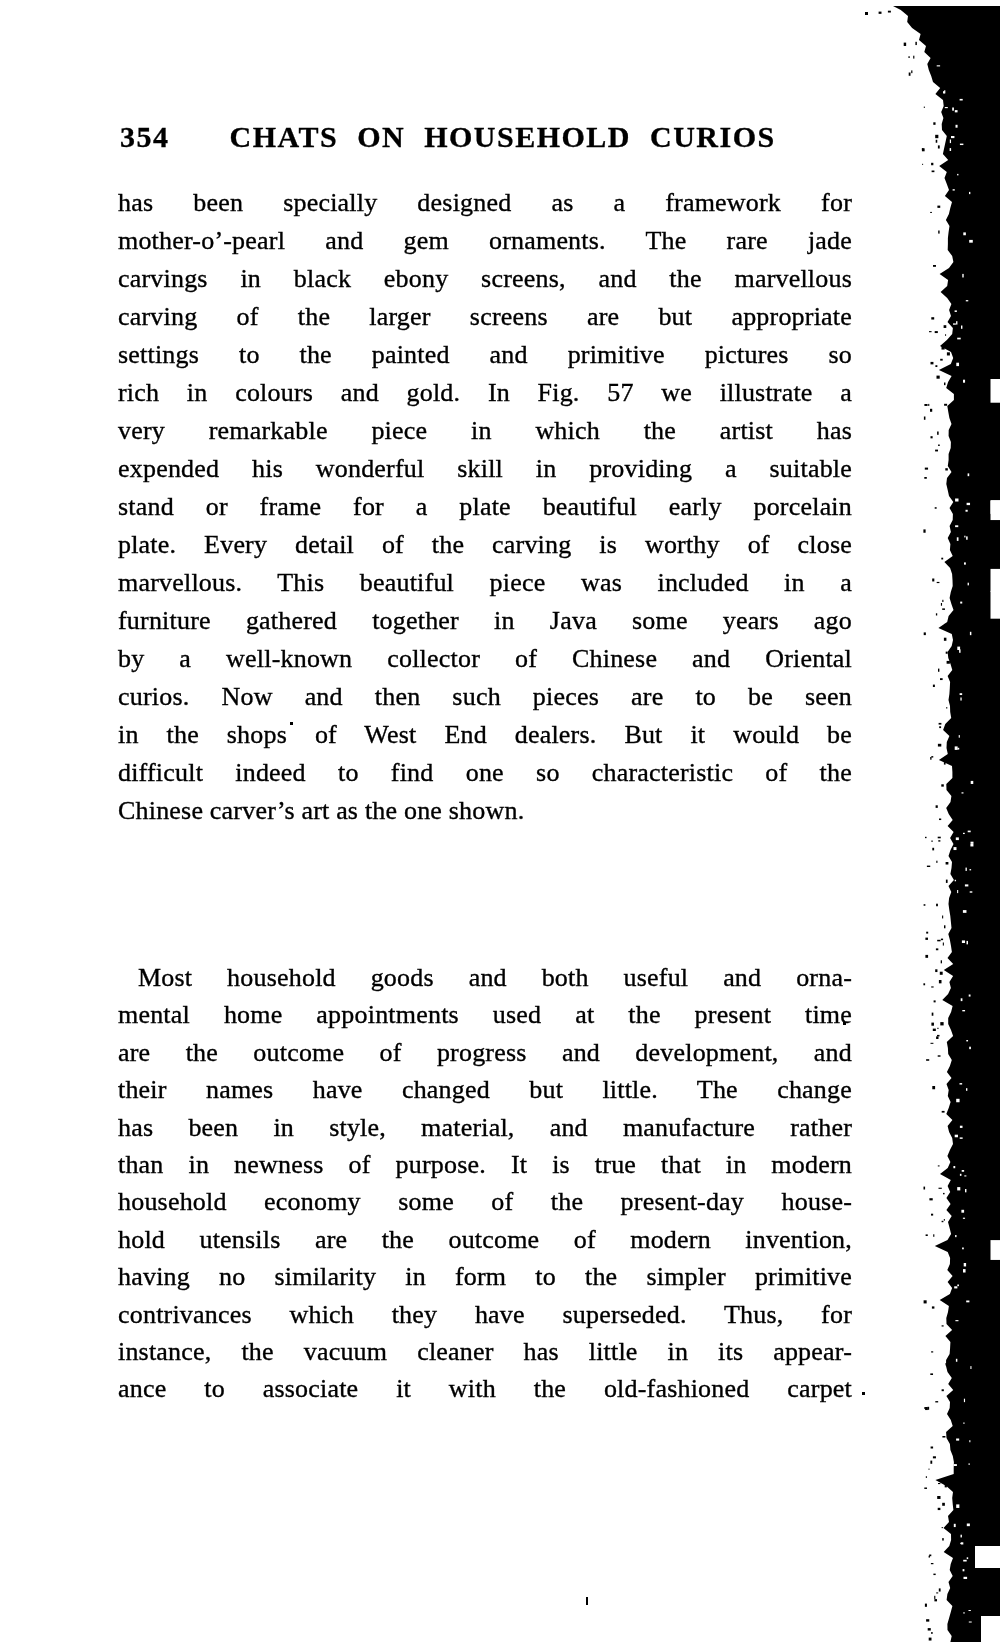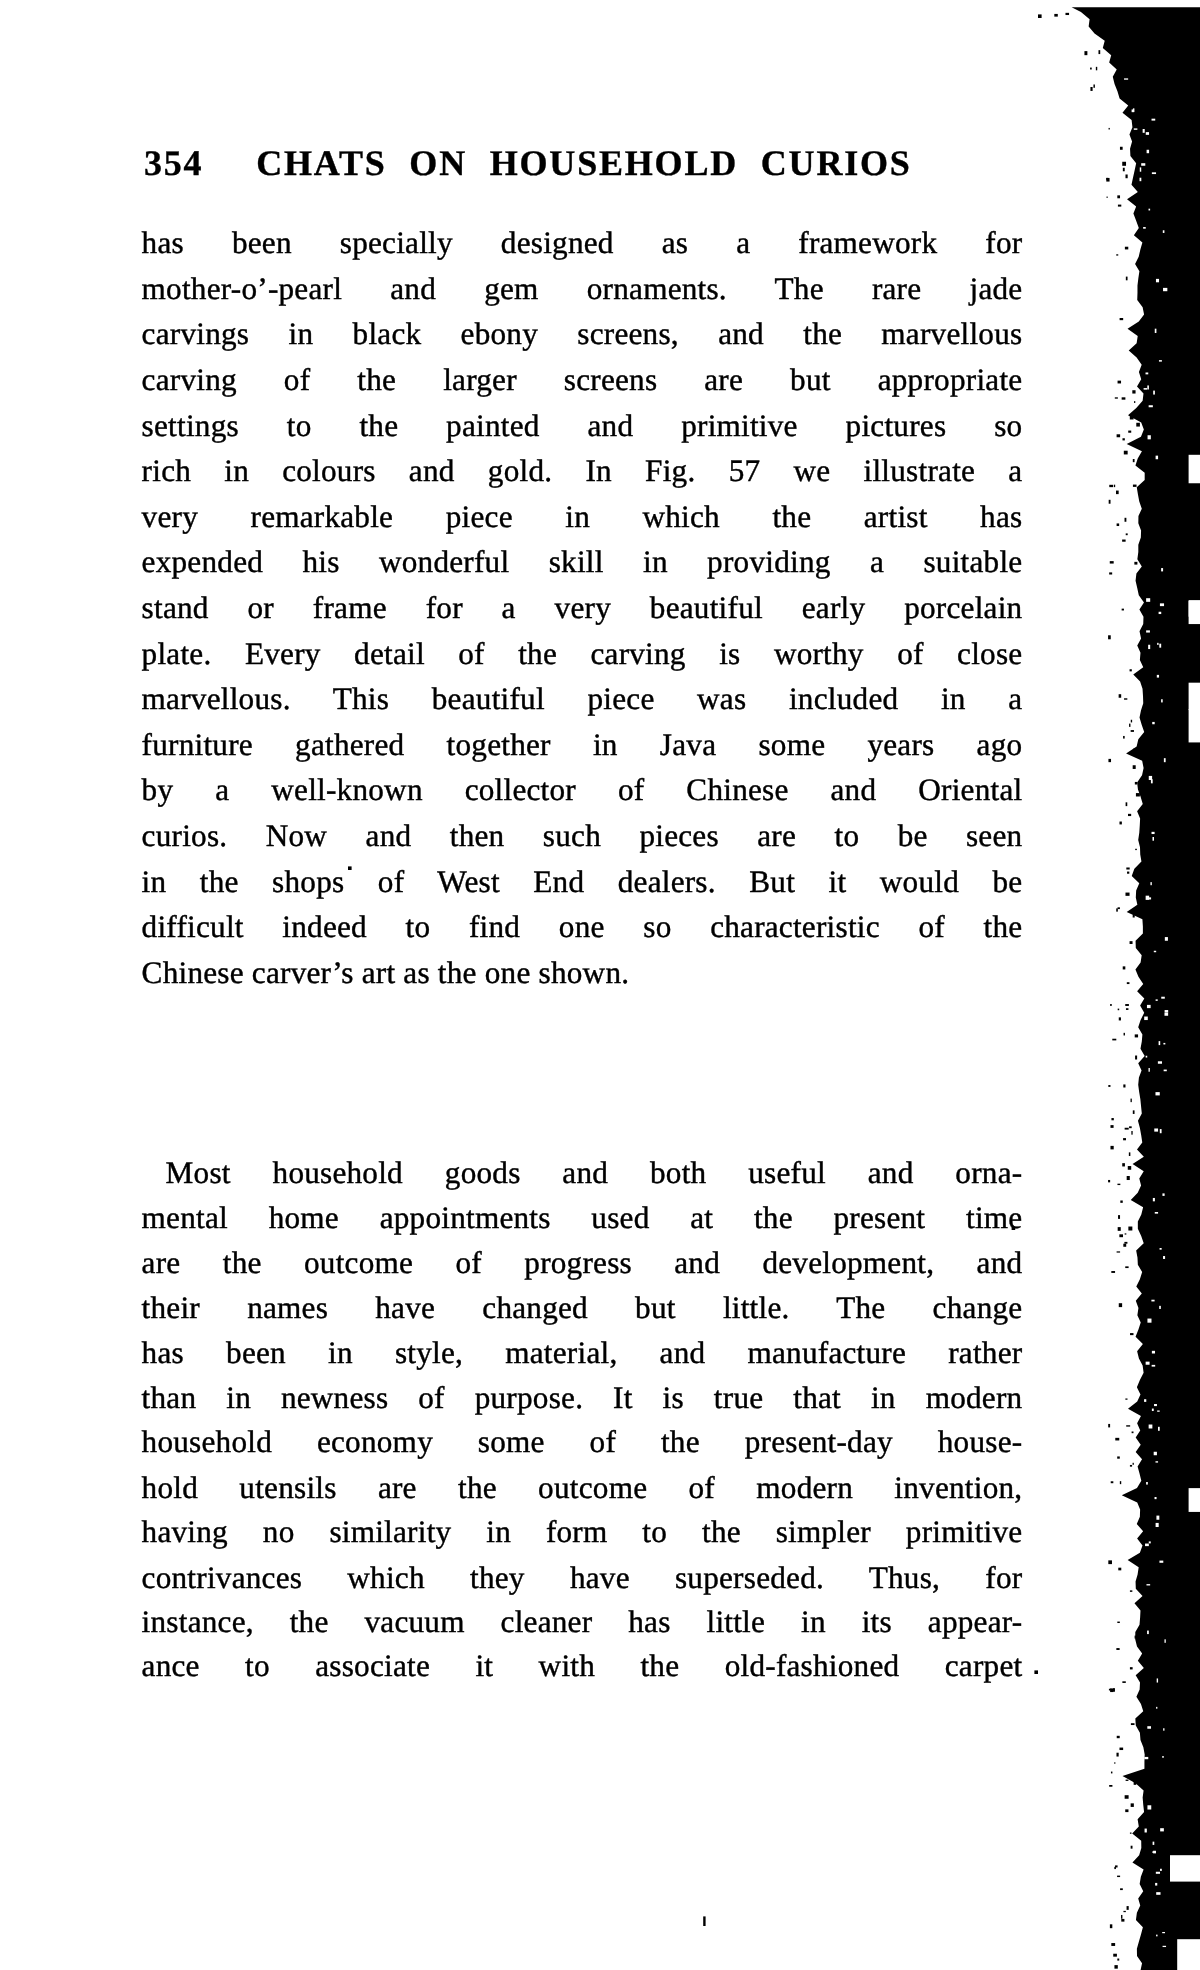--- a/index.html
+++ b/index.html
@@ -10,21 +10,21 @@
     font-family:"Liberation Serif","DejaVu Serif",serif;
   }
   .page{position:absolute;inset:0;background:var(--paper);}
   
   .running-head{
     position:absolute;left:120px;top:120px;display:flex;gap:44px;
     font-size:30px;font-weight:700;line-height:34px;
     letter-spacing:1.5px;white-space:nowrap;
     -webkit-text-stroke:0.3px var(--ink);
   }
-  .running-head .title{word-spacing:10px;}
+  .running-head .title{word-spacing:10px;margin-left:16px;}
   
   .para{position:absolute;left:118px;width:734px;}
   .para1{top:184px;}
   .para2{top:959px;}
   .tline{
     font-size:26px;height:38px;line-height:38px;
     text-align:justify;text-align-last:justify;
     letter-spacing:0.2px;white-space:nowrap;overflow:visible;
     -webkit-text-stroke:0.35px var(--ink);
   }
@@ -54,21 +54,21 @@
 
   <div class="para para1">
       <div class="tline">has been specially designed as a framework for</div>
       <div class="tline">mother-o’-pearl and gem ornaments. The rare jade</div>
       <div class="tline">carvings in black ebony screens, and the marvellous</div>
       <div class="tline">carving of the larger screens are but appropriate</div>
       <div class="tline">settings to the painted and primitive pictures so</div>
       <div class="tline">rich in colours and gold. In Fig. 57 we illustrate a</div>
       <div class="tline">very remarkable piece in which the artist has</div>
       <div class="tline">expended his wonderful skill in providing a suitable</div>
-      <div class="tline">stand or frame for a very beautiful early porcelain</div>
+      <div class="tline">stand or frame for a plate beautiful early porcelain</div>
       <div class="tline">plate. Every detail of the carving is worthy of close</div>
       <div class="tline">marvellous. This beautiful piece was included in a</div>
       <div class="tline">furniture gathered together in Java some years ago</div>
       <div class="tline">by a well-known collector of Chinese and Oriental</div>
       <div class="tline">curios. Now and then such pieces are to be seen</div>
       <div class="tline">in the shops of West End dealers. But it would be</div>
       <div class="tline">difficult indeed to find one so characteristic of the</div>
       <div class="tline unjust">Chinese carver’s art as the one shown.</div>
     </div>
 

